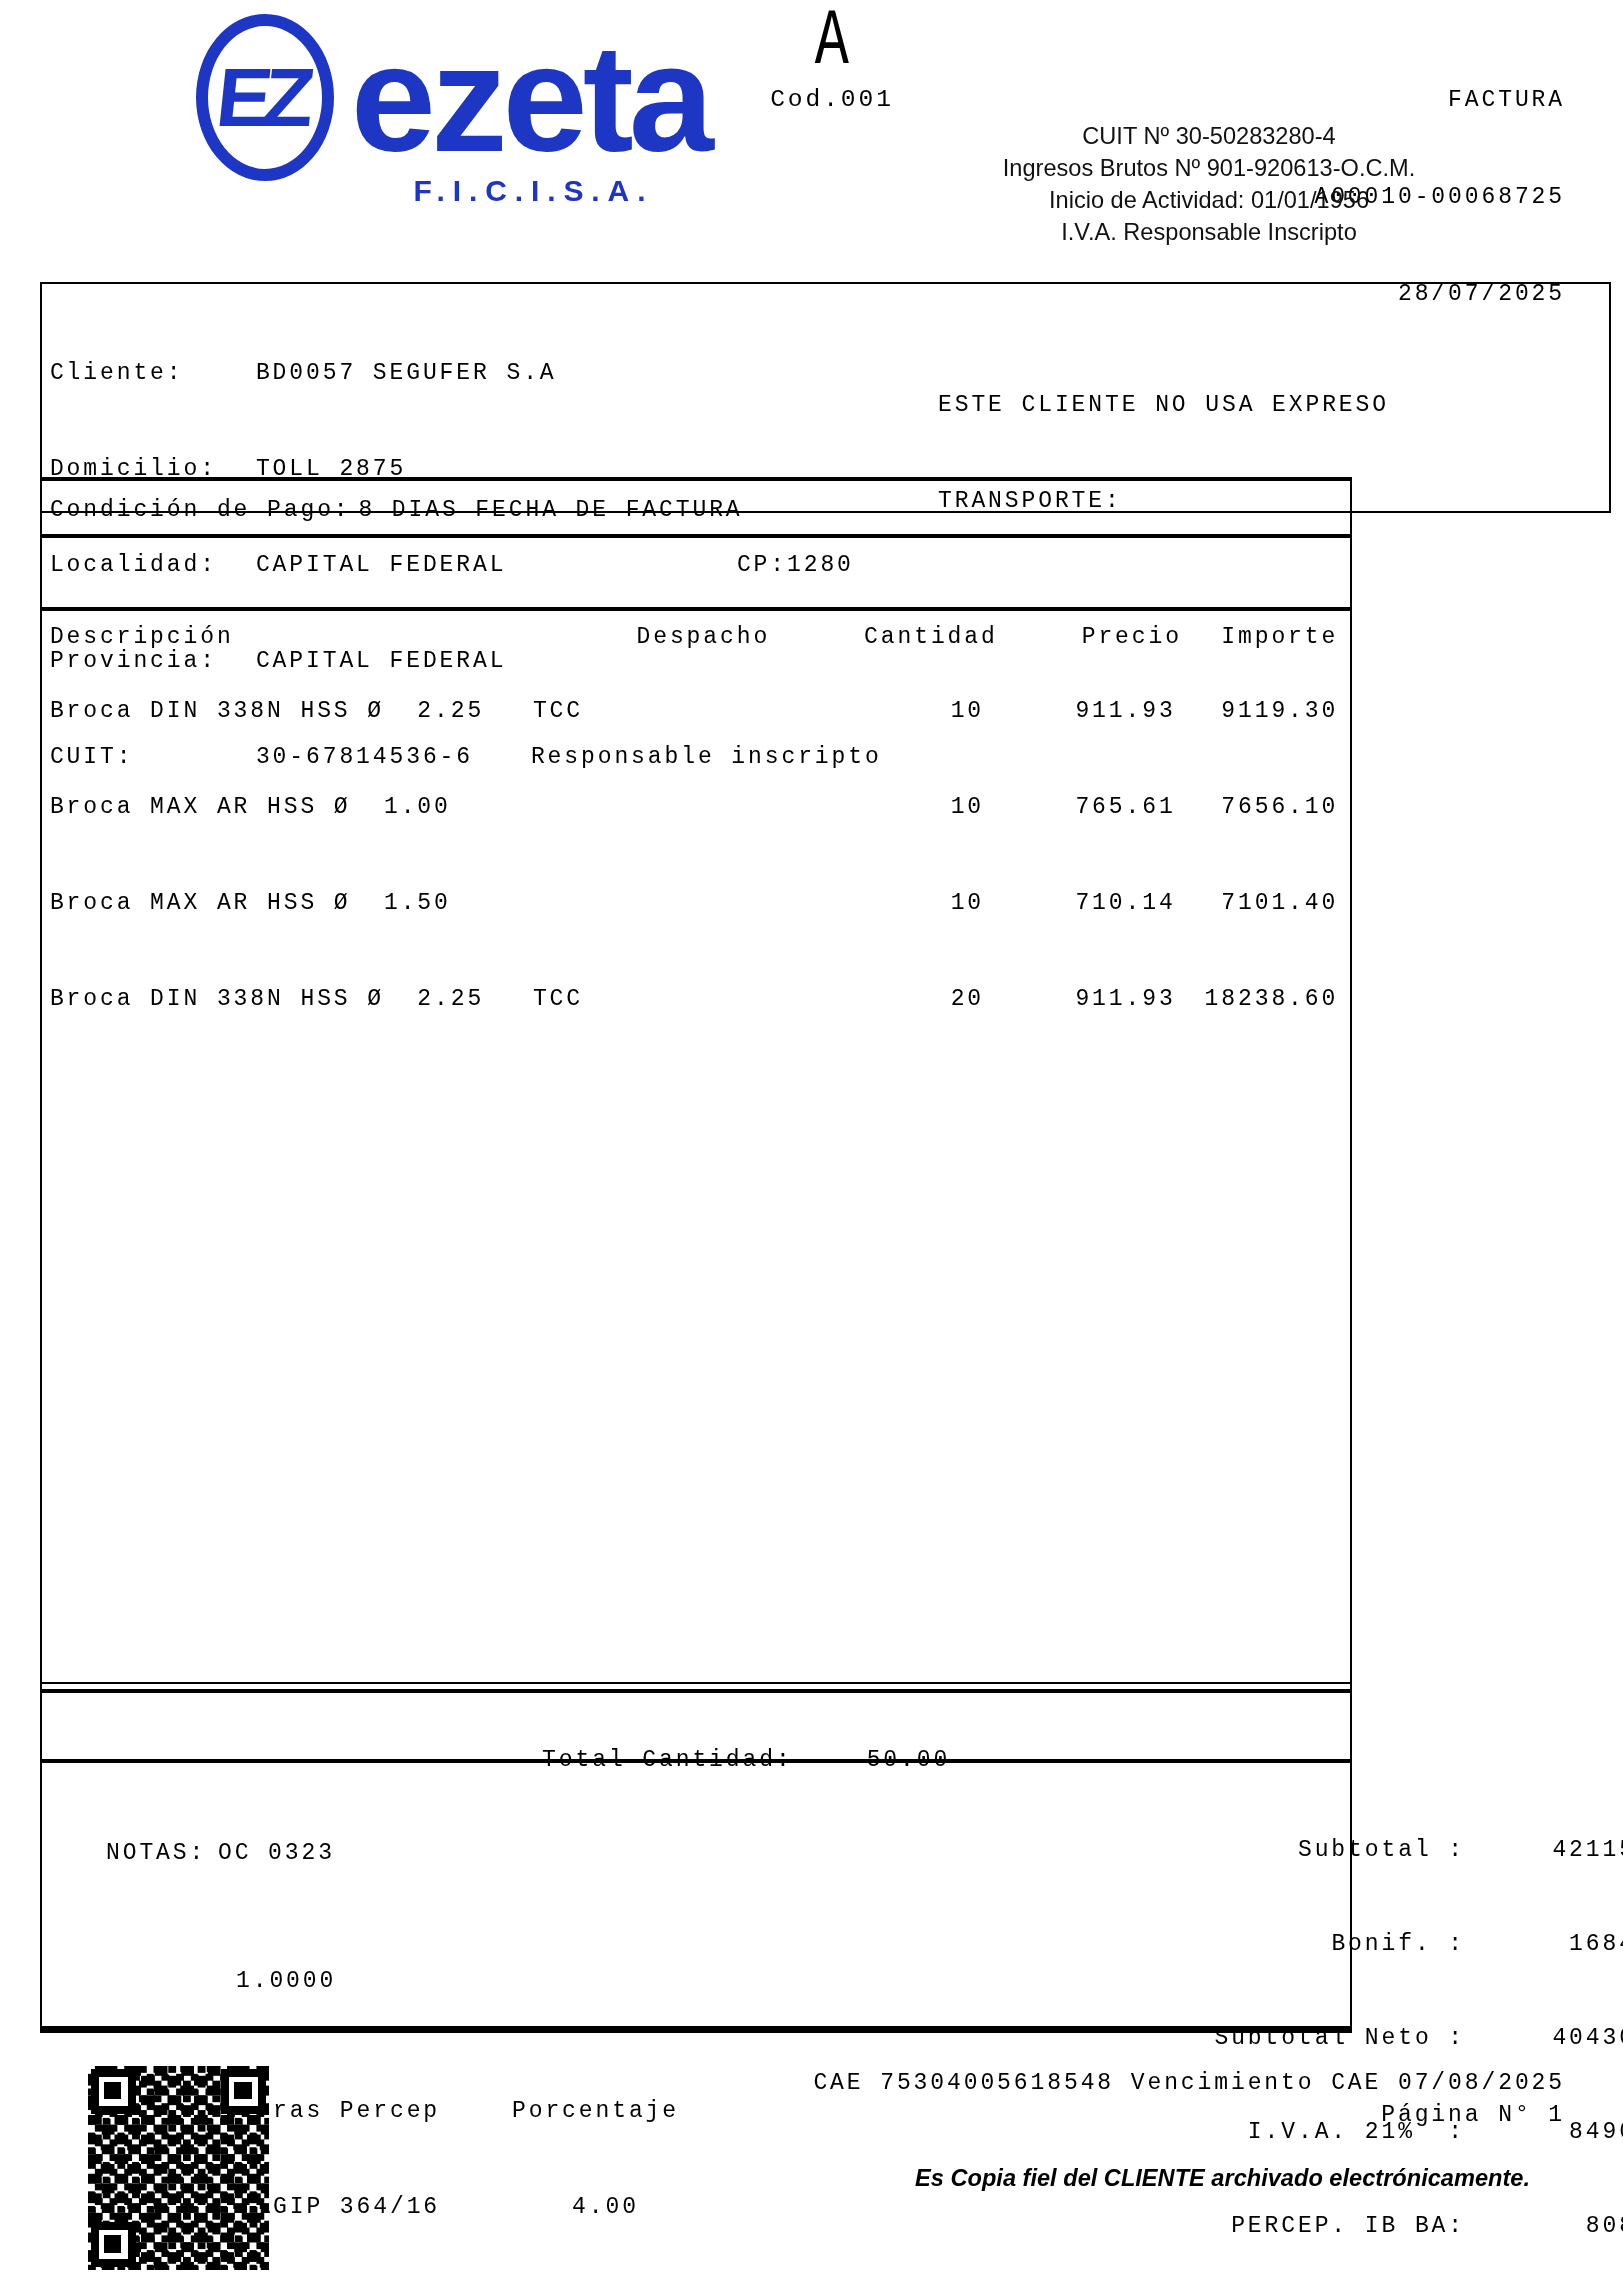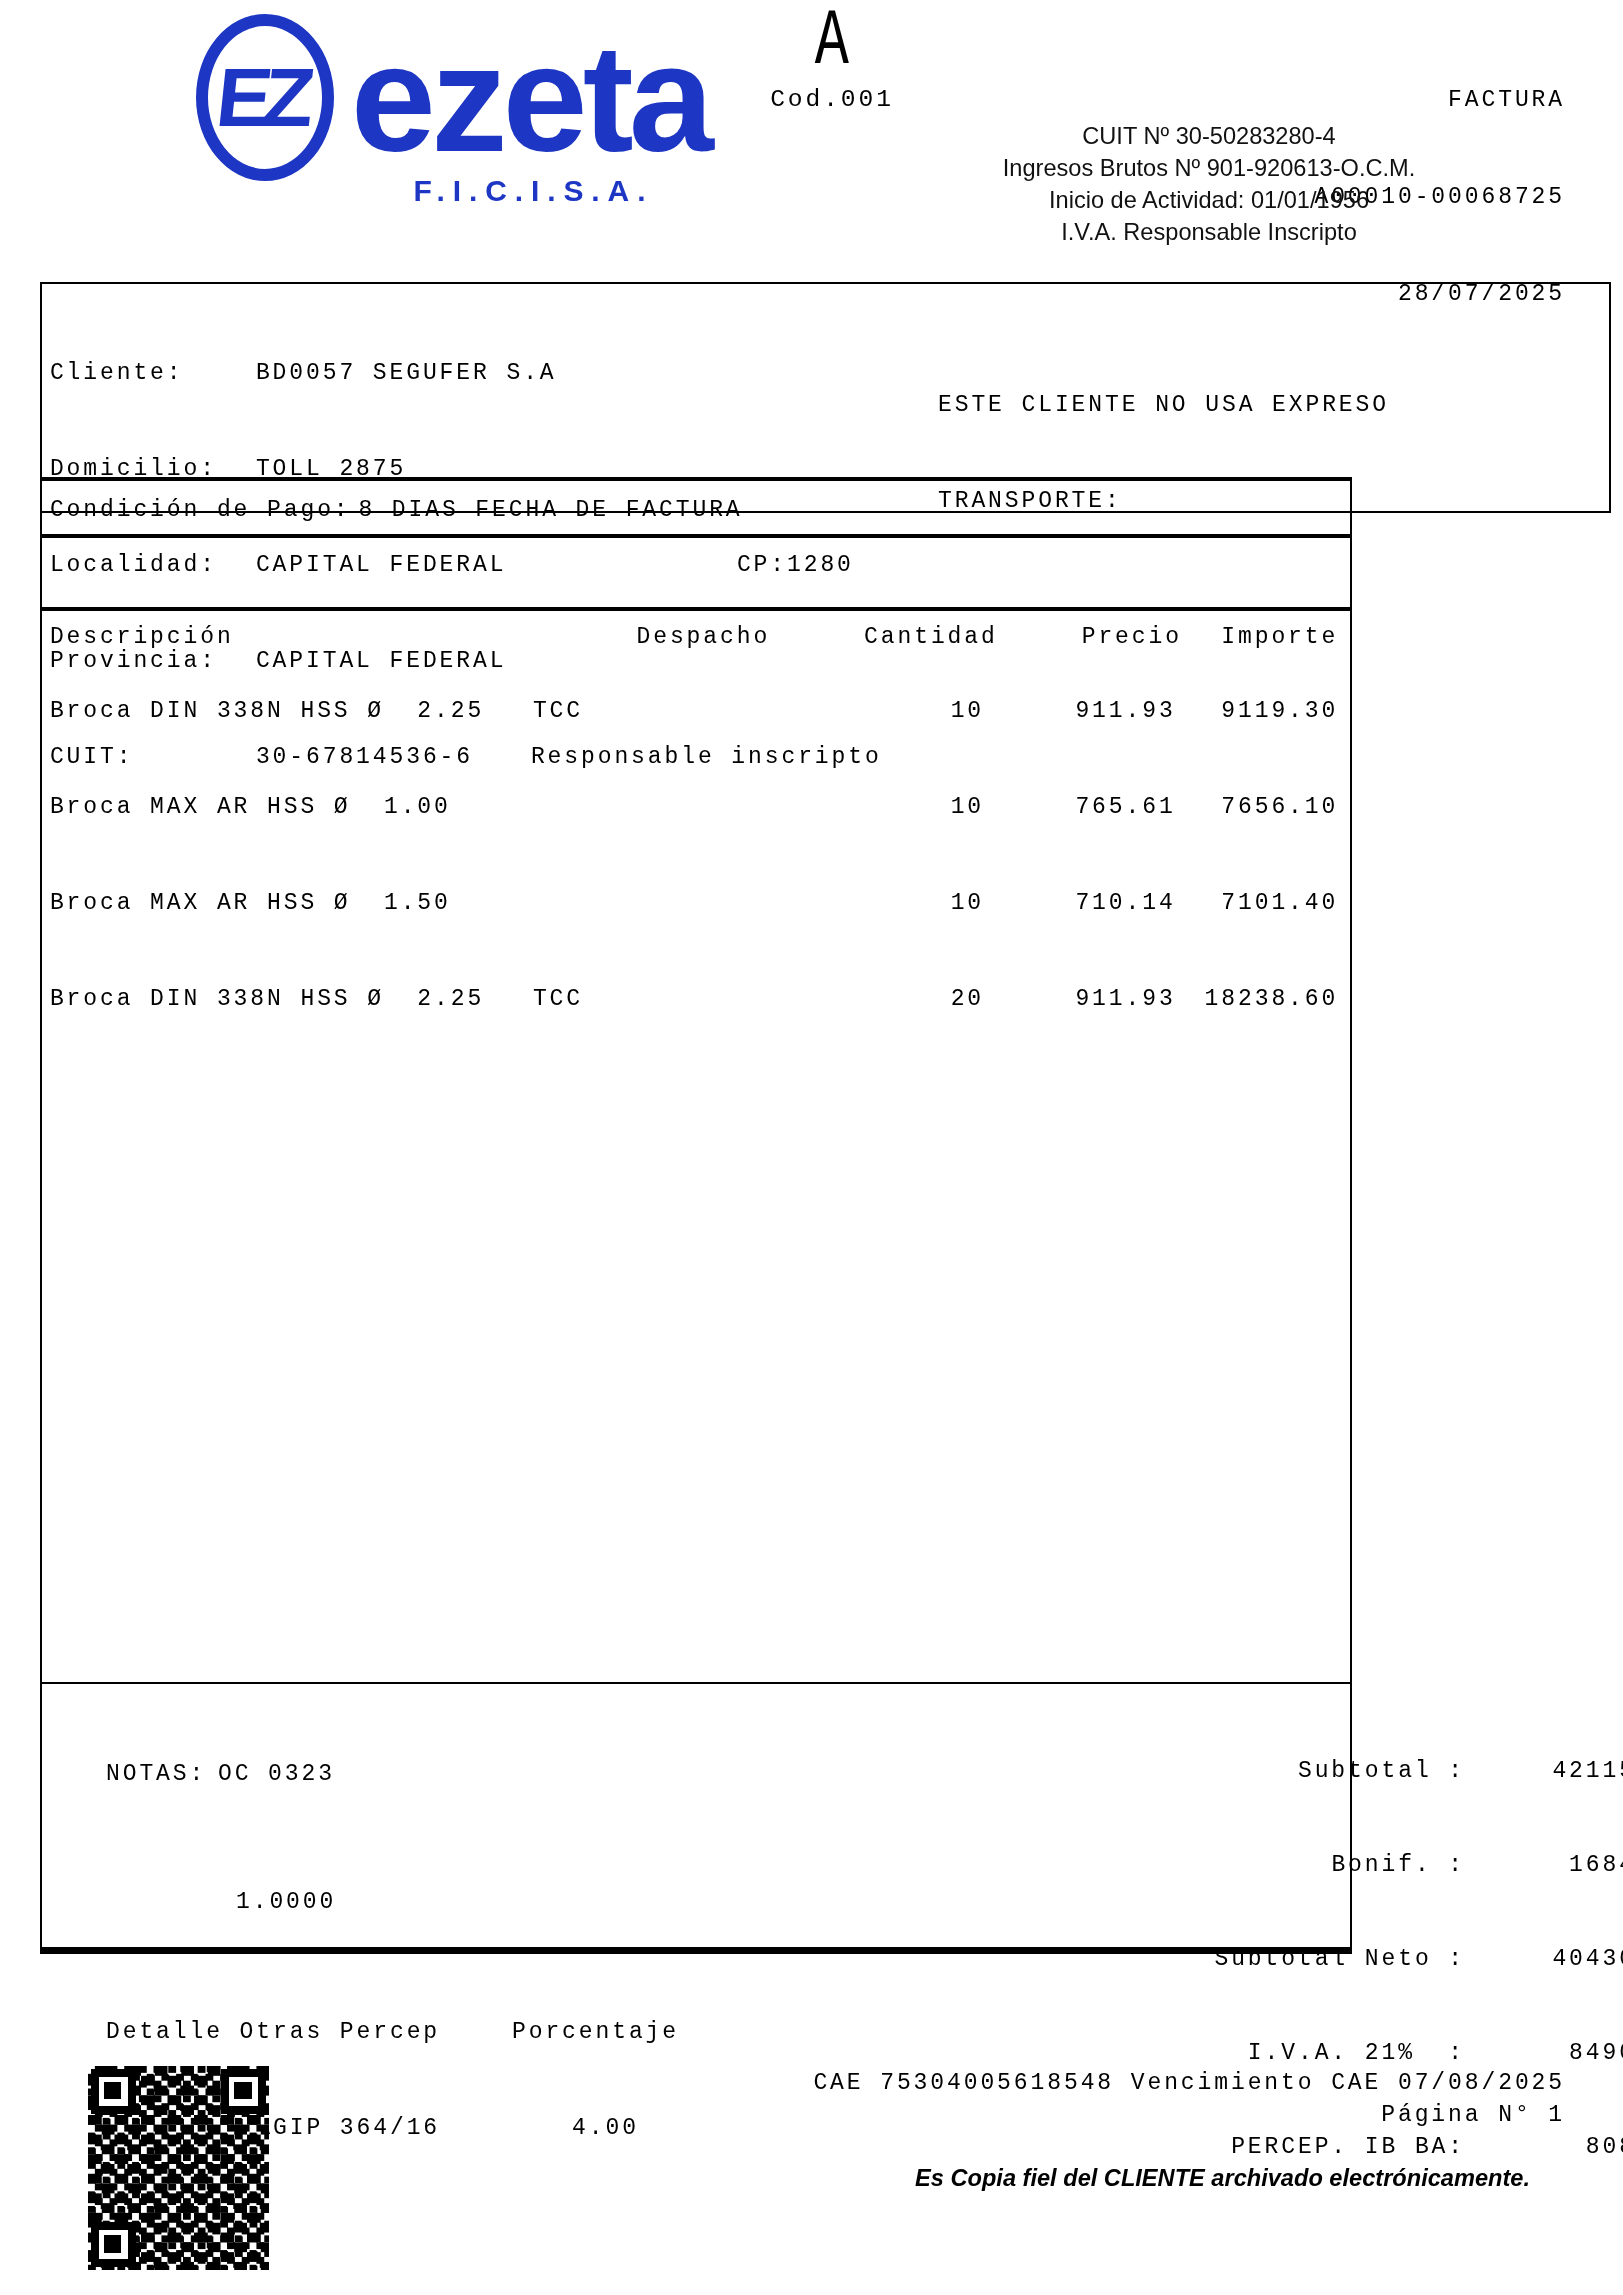--- a/index.html
+++ b/index.html
@@ -193,20 +193,23 @@
       </div>
       <div class="trow-grid">
         <span class="c-desc">Broca DIN 338N HSS Ø  2.25</span>
         <span class="c-desp">TCC</span>
         <span class="c-cant">20</span>
         <span class="c-prec">911.93</span>
         <span class="c-imp">18238.60</span>
       </div>
     </div>
 
+    <div class="sec-total mono">
+      <span>Total Cantidad:</span><span class="gap"></span><span>50.00</span>
+    </div>
 
     <div class="sec-notas mono">
       <div class="notas-left">
         <div class="notas-line">
           <span>NOTAS:</span>
           <span class="notas-val">OC 0323</span>
         </div>
         <div class="coef">1.0000</div>
         <div class="percep-hdr">
           <span class="percep-name">Detalle Otras Percep</span>

